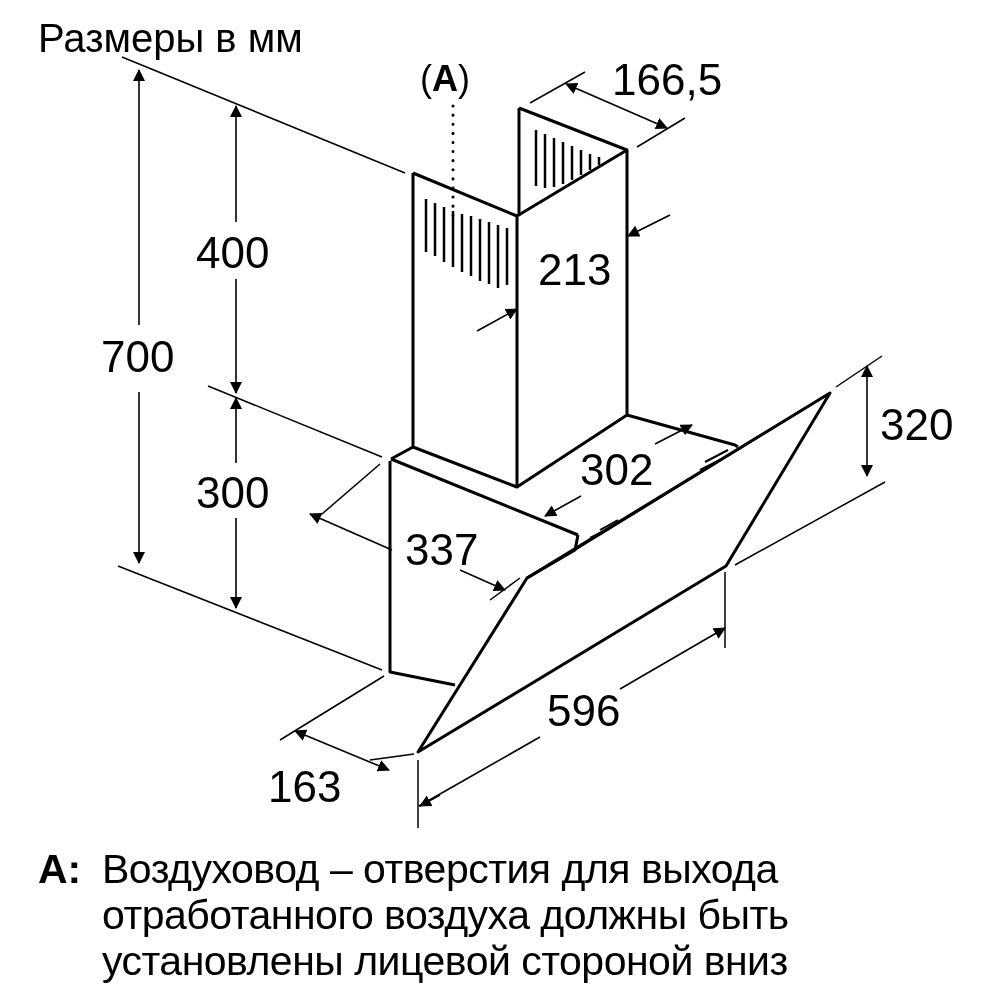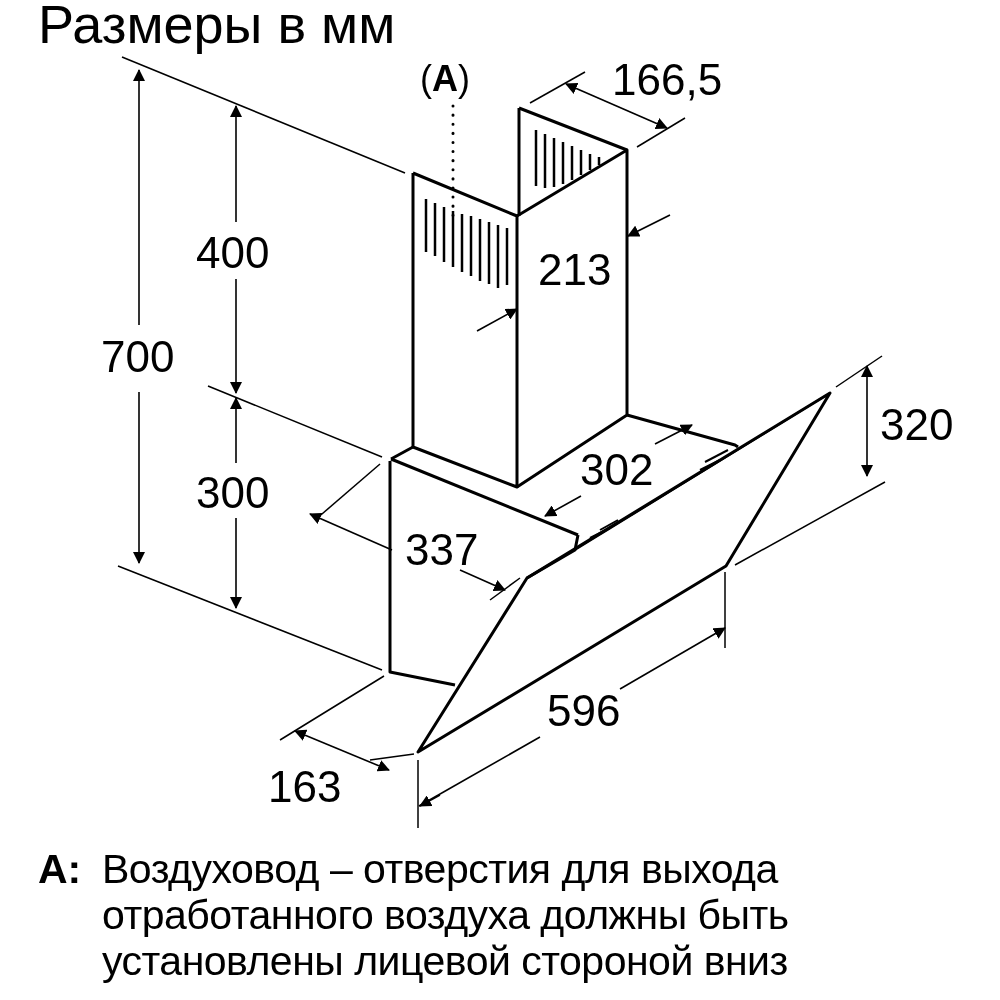--- a/index.html
+++ b/index.html
@@ -1,18 +1,18 @@
 <!DOCTYPE html>
 <html><head>
   <meta charset="utf-8">
   <style>
     html, body { margin: 0; padding: 0; background: #ffffff; }
     body { width: 1000px; height: 1000px; position: relative; overflow: hidden;
            font-family: "Liberation Sans", sans-serif; color: #000; }
-    .title { position: absolute; left: 38px; top: 2px; font-size: 54px; line-height: 44px; }
+    .title { position: absolute; left: 38px; top: 16px; font-size: 40px; line-height: 44px; }
     svg.drawing { position: absolute; left: 0; top: 0; }
     .dim { font-family: "Liberation Sans", sans-serif; font-size: 44px; fill: #000; }
     .lblA { font-family: "Liberation Sans", sans-serif; font-size: 36px; fill: #000; }
     .lblA tspan.b { font-weight: bold; }
     .note { position: absolute; left: 38px; top: 846px; font-size: 41px; line-height: 46px; }
     .note .key { position: absolute; left: 0; top: 0; font-weight: bold; }
     .note .lines { position: absolute; left: 64px; top: 0; width: 900px; }
     .note .line { display: block; white-space: nowrap; letter-spacing: -0.5px; }
   </style>
 </head>

